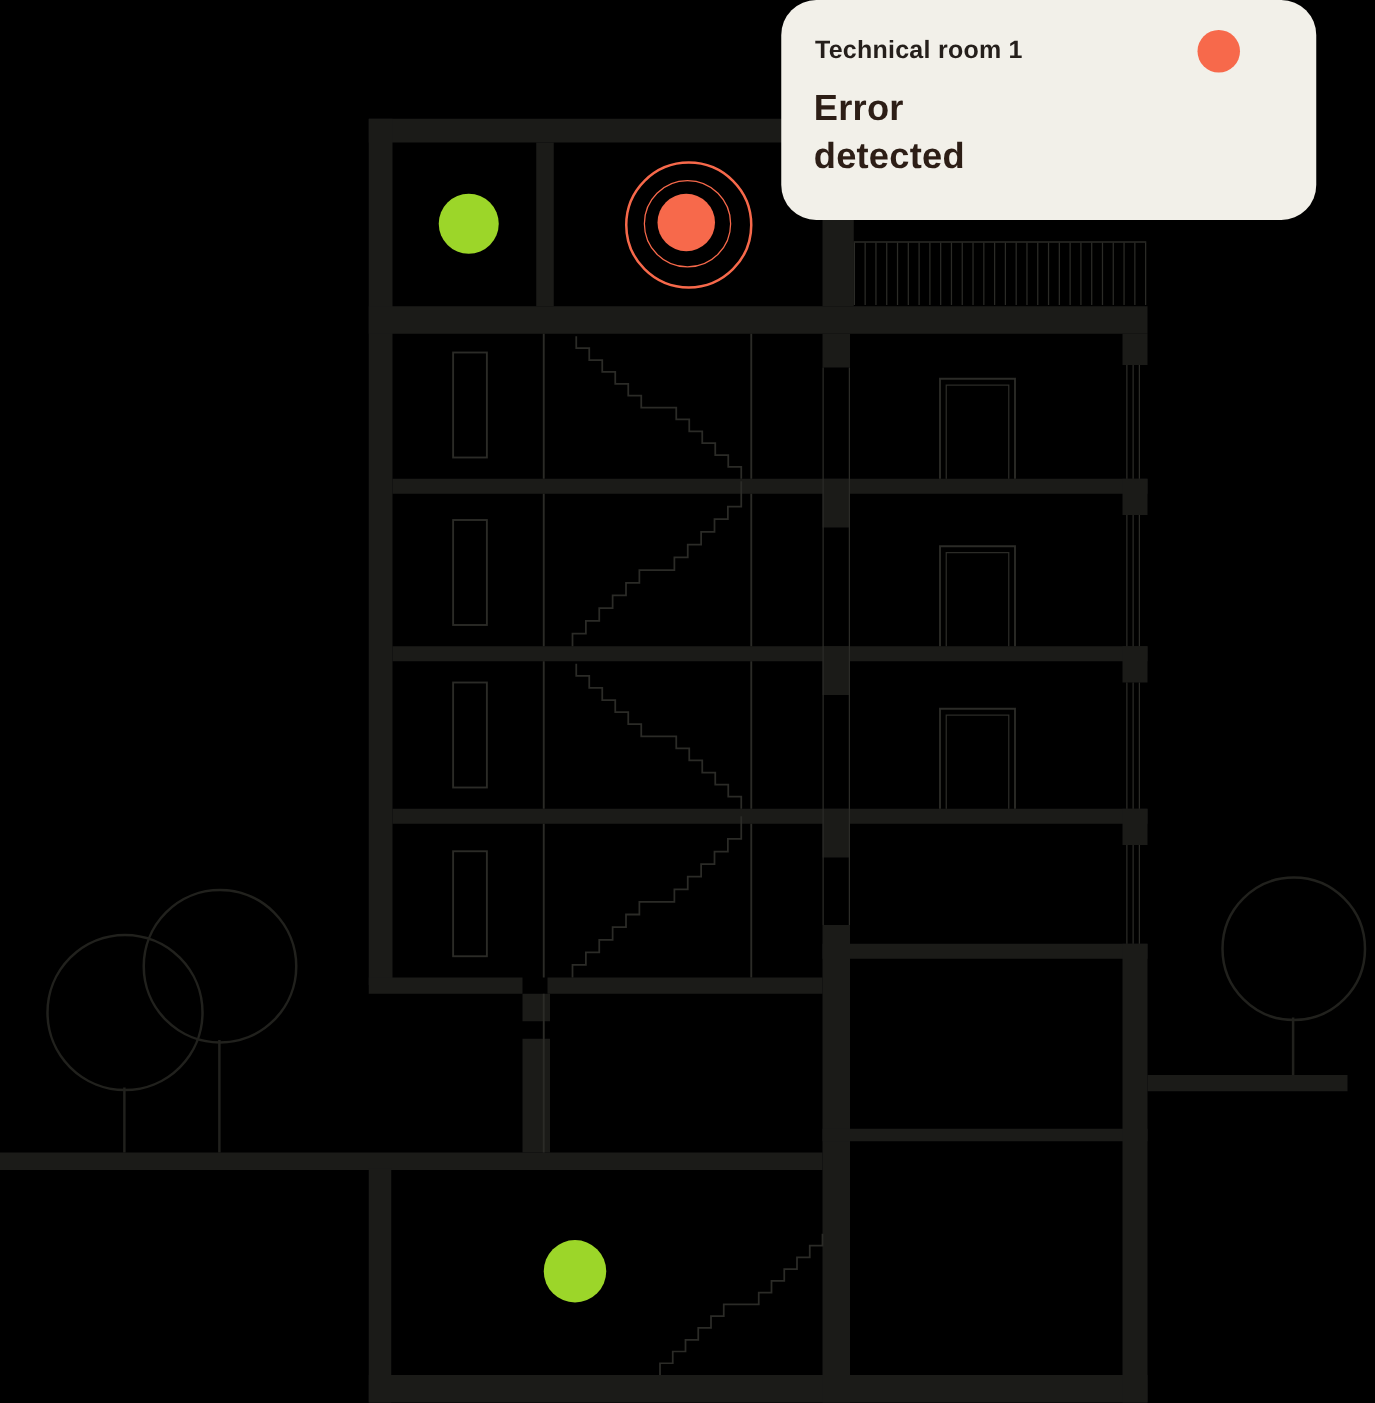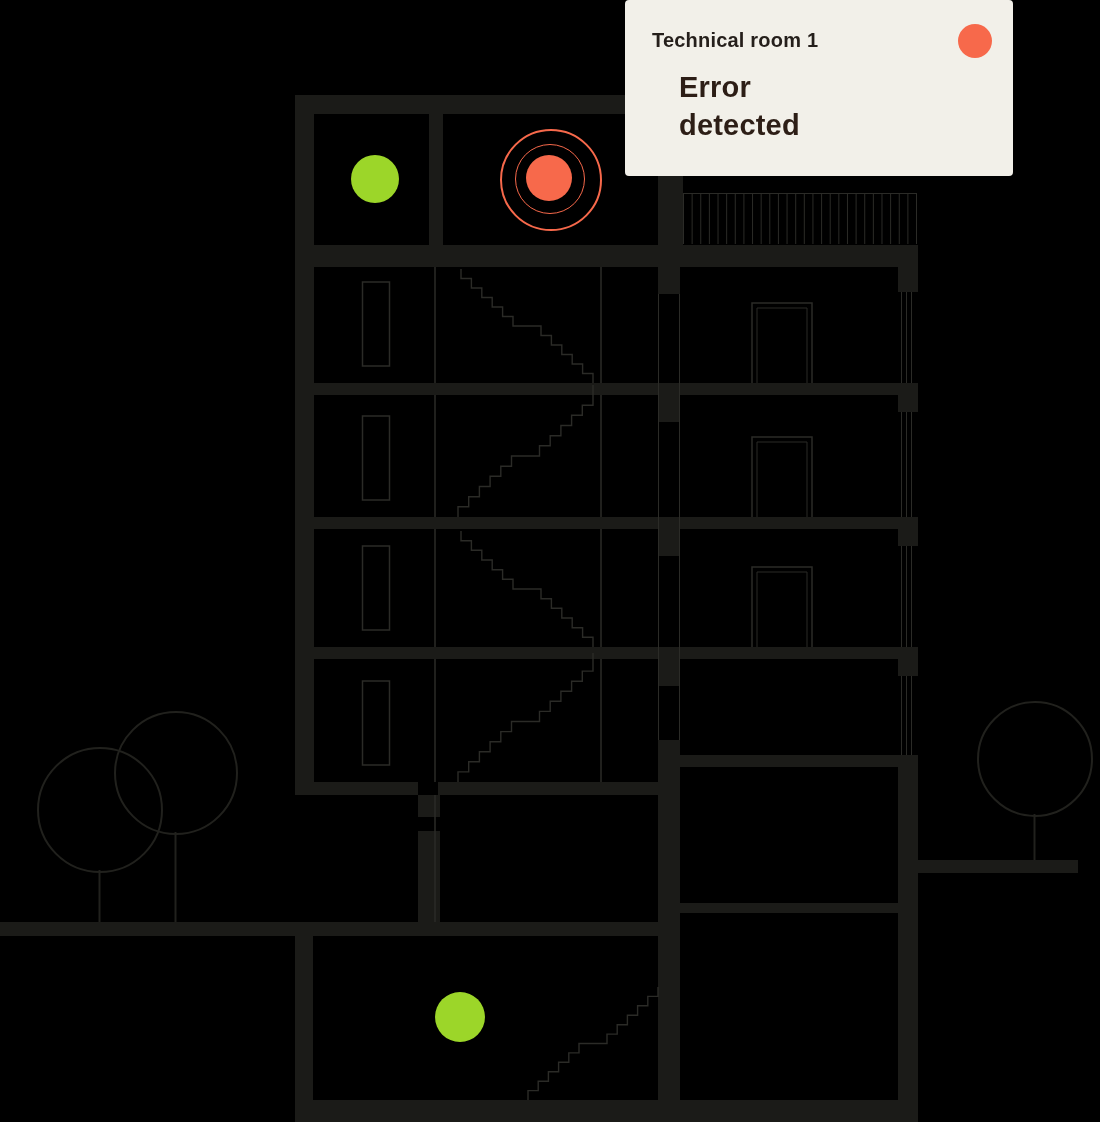--- a/index.html
+++ b/index.html
@@ -10,26 +10,26 @@
   body{width:1100px;height:1122px;background:var(--background);overflow:hidden;
        font-family:"Liberation Sans", sans-serif;}
   .scene{position:relative;width:1100px;height:1122px;background:var(--background);}
   .w{position:absolute;background:var(--wall);}
   #overlay{position:absolute;left:0;top:0;z-index:3;pointer-events:none;}
   .dot{position:absolute;border-radius:50%;z-index:4;}
   .dot.ok{background:var(--ok);}
   .dot.error{background:var(--error);}
   .ring{position:absolute;border-radius:50%;border:1.5px solid var(--error);z-index:4;}
   .ring.outer{border-width:2px;}
-  .card{position:absolute;left:625px;top:0;width:388px;height:176px;background:var(--card-bg);
-        border-radius:4px;z-index:10;}
+  .card{position:absolute;left:625px;top:0;width:428px;height:176px;background:var(--card-bg);
+        border-radius:28px;z-index:10;}
   .card .title{position:absolute;left:27px;top:29px;font-size:20px;font-weight:700;
         color:var(--card-title);letter-spacing:0.2px;}
   .card .message{position:absolute;left:26px;top:68px;font-size:29px;font-weight:700;
-        color:var(--card-message);line-height:1.32;max-width:180px;letter-spacing:0.2px;margin-left:28px;}
+        color:var(--card-message);line-height:1.32;max-width:180px;letter-spacing:0.2px;}
   .card .dot{left:333px;top:24px;width:34px;height:34px;}
 </style>
 </head>
 <body>
 
 <div class="scene">
 
   <div class="w" style="left:295px;top:95px;width:388px;height:19px"></div>
   <div class="w" style="left:295px;top:95px;width:19px;height:693px"></div>
   <div class="w" style="left:429px;top:114px;width:14px;height:131px"></div>

